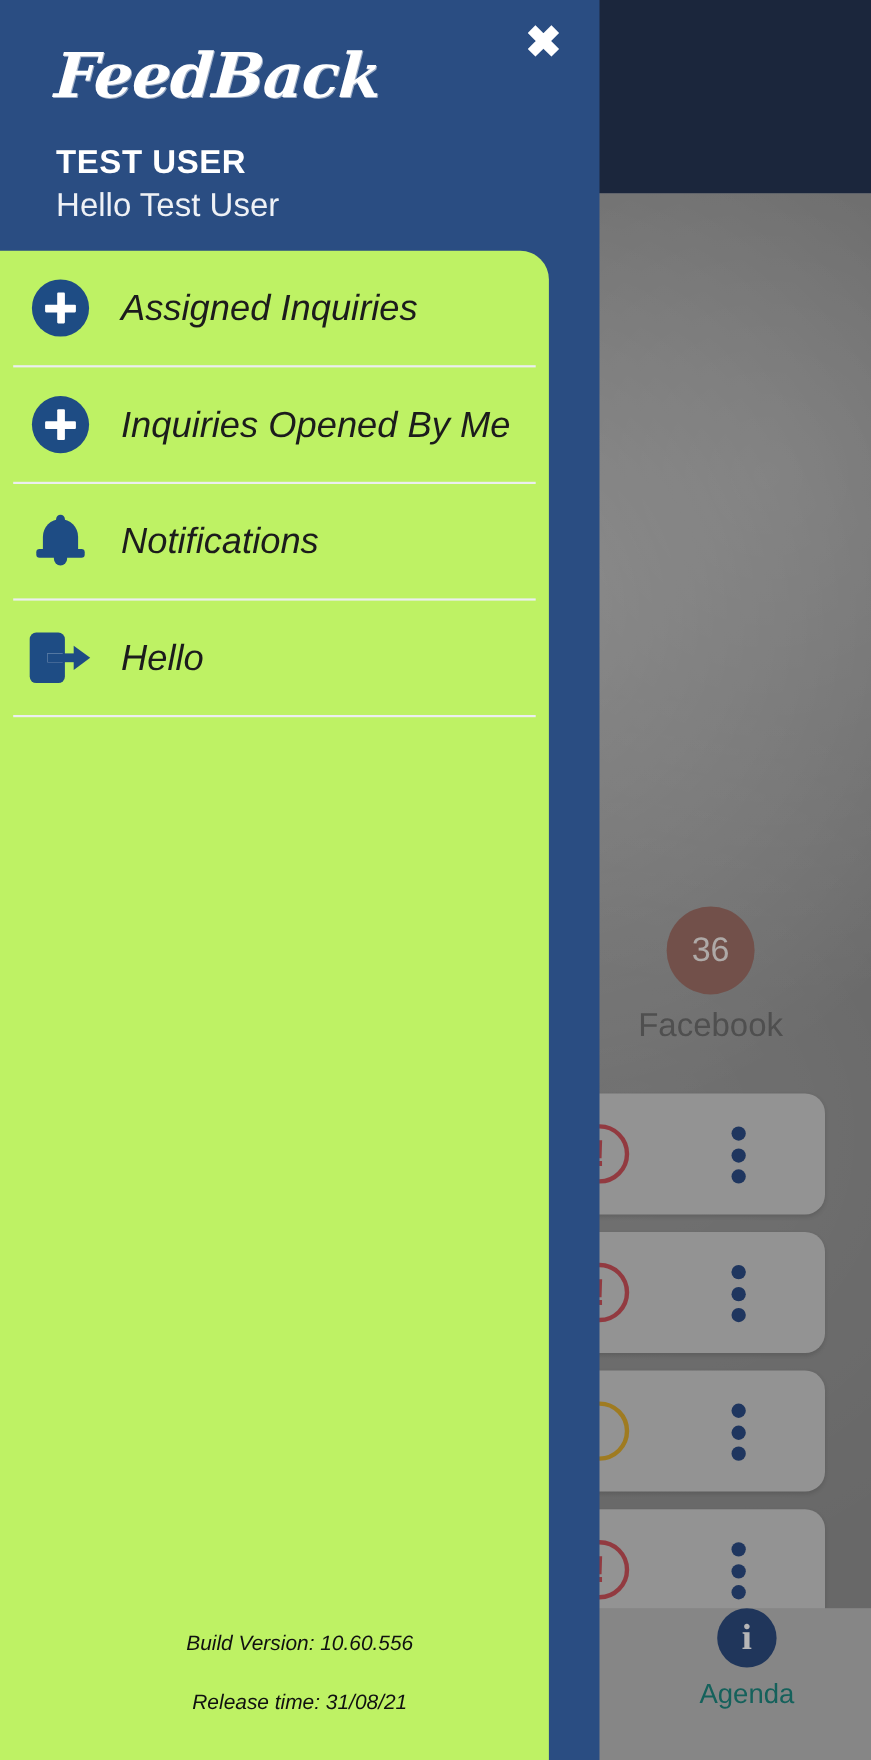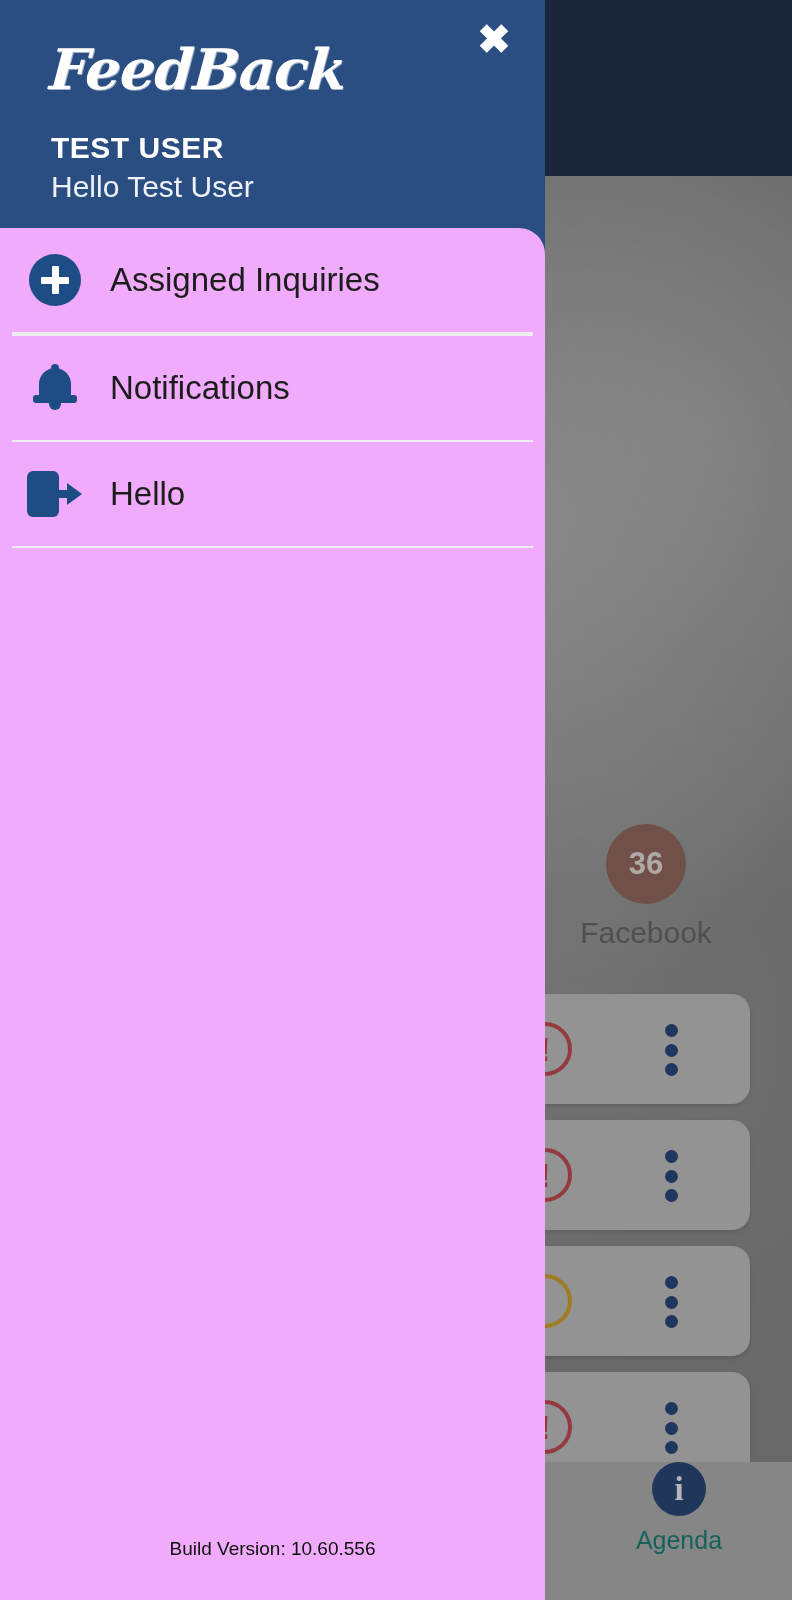--- a/index.html
+++ b/index.html
@@ -35,21 +35,21 @@
     opacity:.85;
   }
   .bg-stat{
     position:absolute; display:flex; flex-direction:column; align-items:center;
   }
   #bg-stat-facebook{ left:570px; top:648px; width:152px; }
   .bg-stat-badge{
     width:80px; height:80px; border-radius:50%;
     background:#8d5f57;
     display:flex; align-items:center; justify-content:center;
-    color:#ded7d4; font-size:31px; font-weight:bold;
+    color:#ded7d4; font-size:31px; font-weight:normal;
   }
   .bg-stat-label{
     margin-top:12px; font-size:30px; color:#5d5d5d;
   }
 
   #bg-list{
     position:absolute; left:330px; top:818px; width:420px;
   }
   .bg-row{
     position:relative;
@@ -137,24 +137,25 @@
     font-size:30px; font-weight:bold; color:#ffffff;
     letter-spacing:.5px;
   }
   #user-greeting{
     position:absolute; left:51px; top:170px;
     font-size:30px; color:#eef1f6;
   }
 
   #drawer-panel{
     position:absolute; left:0; top:228px;
-    width:545px; height:1372px;
-    background:#f0abfc;
+    width:499px; height:1372px;
+    background:#bef264;
     border-top-right-radius:26px;
     overflow:hidden;
+    font-style:italic;
   }
 
   #menu-list{ padding-top:0; }
   .menu-item{
     position:relative;
     height:104px;
     display:flex; align-items:center;
     cursor:pointer;
   }
   .menu-icon{
@@ -332,20 +333,26 @@
     <div id="menu-list">
 
       <div class="menu-item">
         <div class="menu-icon">
           <div class="icon-plus"></div>
         </div>
         <div class="menu-label">Assigned Inquiries</div>
       </div>
       <div class="menu-divider"></div>
 
+      <div class="menu-item">
+        <div class="menu-icon">
+          <div class="icon-plus"></div>
+        </div>
+        <div class="menu-label">Inquiries Opened By Me</div>
+      </div>
       <div class="menu-divider"></div>
 
       <div class="menu-item">
         <div class="menu-icon">
           <div class="icon-bell">
             <div class="bell-tip"></div>
             <div class="bell-body"></div>
             <div class="bell-base"></div>
             <div class="bell-clapper"></div>
           </div>
@@ -364,16 +371,17 @@
           </div>
         </div>
         <div class="menu-label">Hello</div>
       </div>
       <div class="menu-divider"></div>
 
     </div>
 
     <div id="drawer-footer">
       <div class="footer-line">Build Version: 10.60.556</div>
+      <div class="footer-line">Release time: 31/08/21</div>
     </div>
 
   </div>
 </div>
 
 </body></html>

